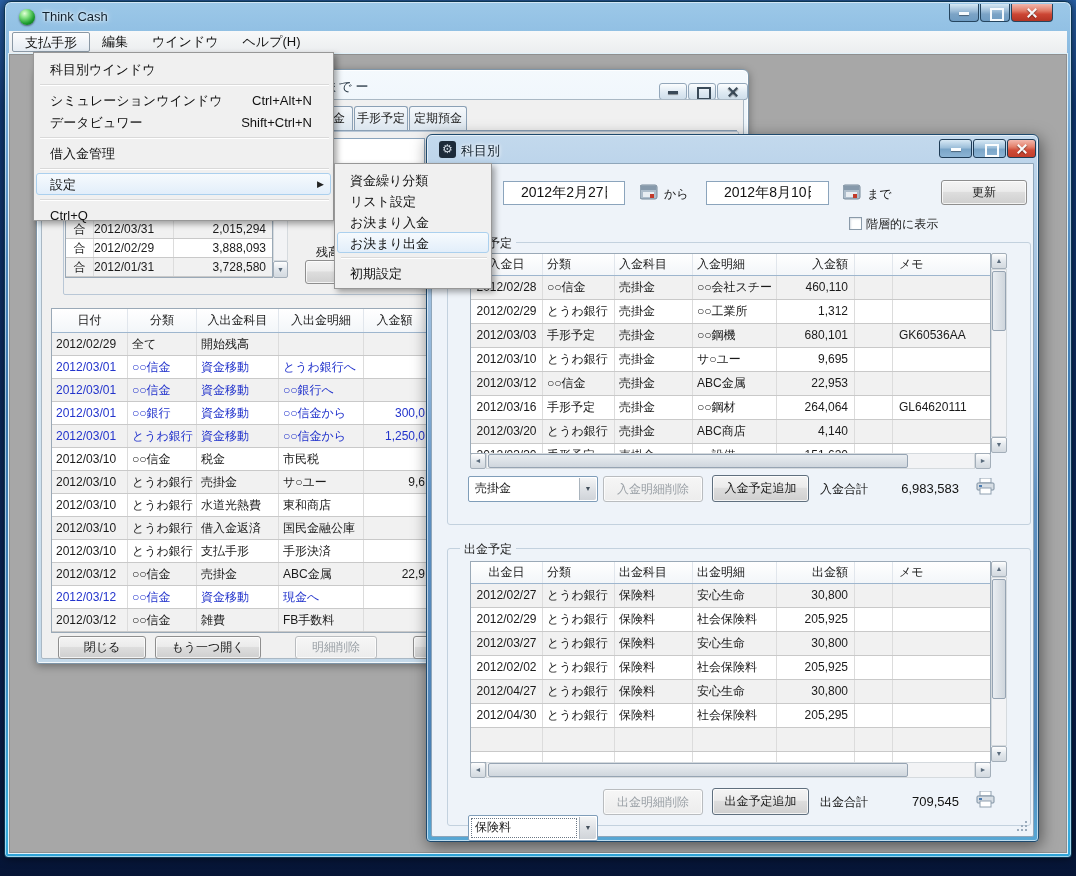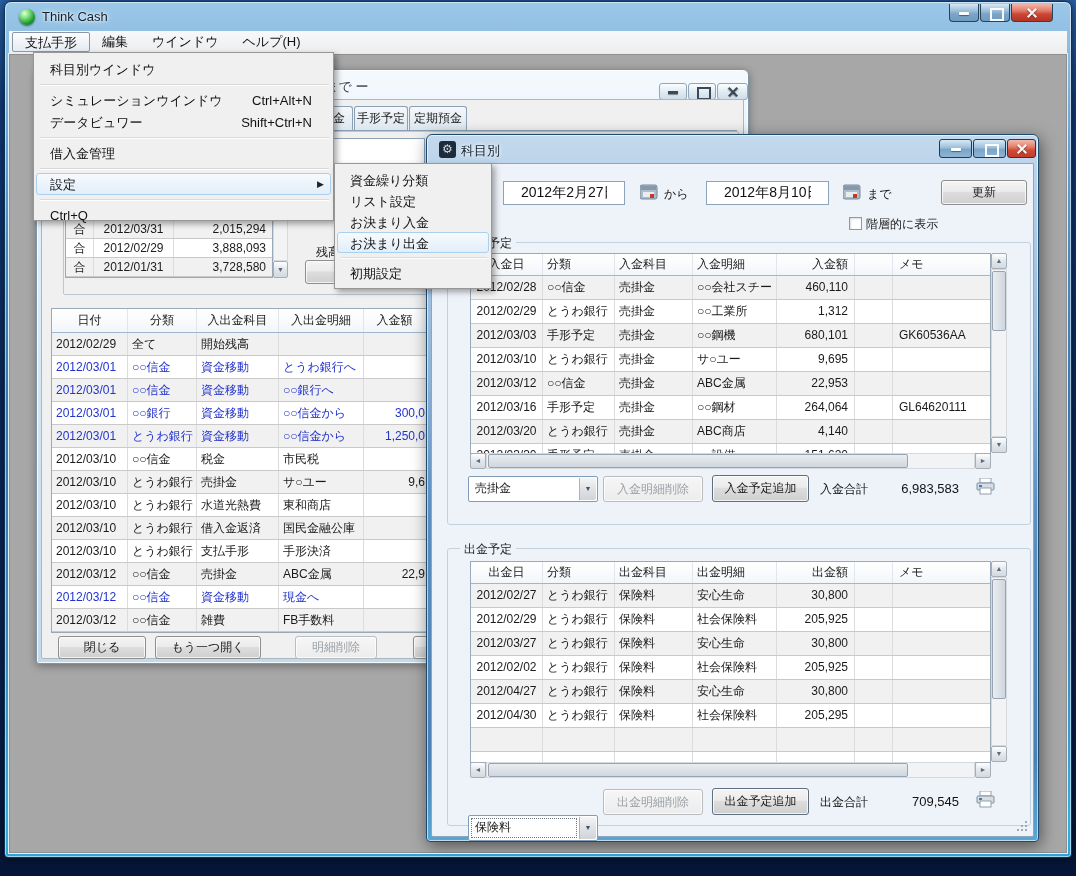--- a/index.html
+++ b/index.html
@@ -97,21 +97,21 @@
   .tab { position:absolute; top:6px; height:24px; background:linear-gradient(180deg,#f5f8fb,#dce6ef);
     border:1px solid #8ba0b5; border-bottom:none; border-radius:3px 3px 0 0;
     font-size:12px; line-height:23px; text-align:center; color:#222; }
   .tabline { position:absolute; left:6px; right:6px; top:30px; height:0; border-top:1px solid #8ba0b5; }
   .sim-panel { position:absolute; left:21px; top:31px; width:676px; height:164px;
     background:#f0f0f0; border:1px solid #b9c7d6; border-radius:2px; }
   .sim-input { position:absolute; left:256px; top:38px; width:127px; height:26px; }
   
   .sum-tbl { left:23px; top:119px; width:208px; }
   .sum-tbl .c0 { width:28px; text-align:center; }
-  .sum-tbl .c1 { width:80px; text-align:center; }
+  .sum-tbl .c1 { width:80px; }
   .sum-tbl .c2 { width:98px; text-align:right; padding-right:6px; border-right:none; }
   .sum-tbl .trow { height:19px; line-height:18px; }
   .sum-sb { position:absolute; left:231px; top:119px; width:15px; height:59px; }
   .zandaka { position:absolute; left:274px; top:144px; font-size:12px; color:#222; }
   .sim-partial-btn { position:absolute; left:263px; top:160px; width:120px; height:24px; }
   
   .sim-tbl { left:9px; top:208px; width:382px; }
   .sim-tbl .hcell,.sim-tbl .cell { line-height:22px; }
   .sim-tbl .thead { height:24px; line-height:23px; }
   .sim-tbl .c0 { width:76px; padding-left:4px; text-align:left; }

